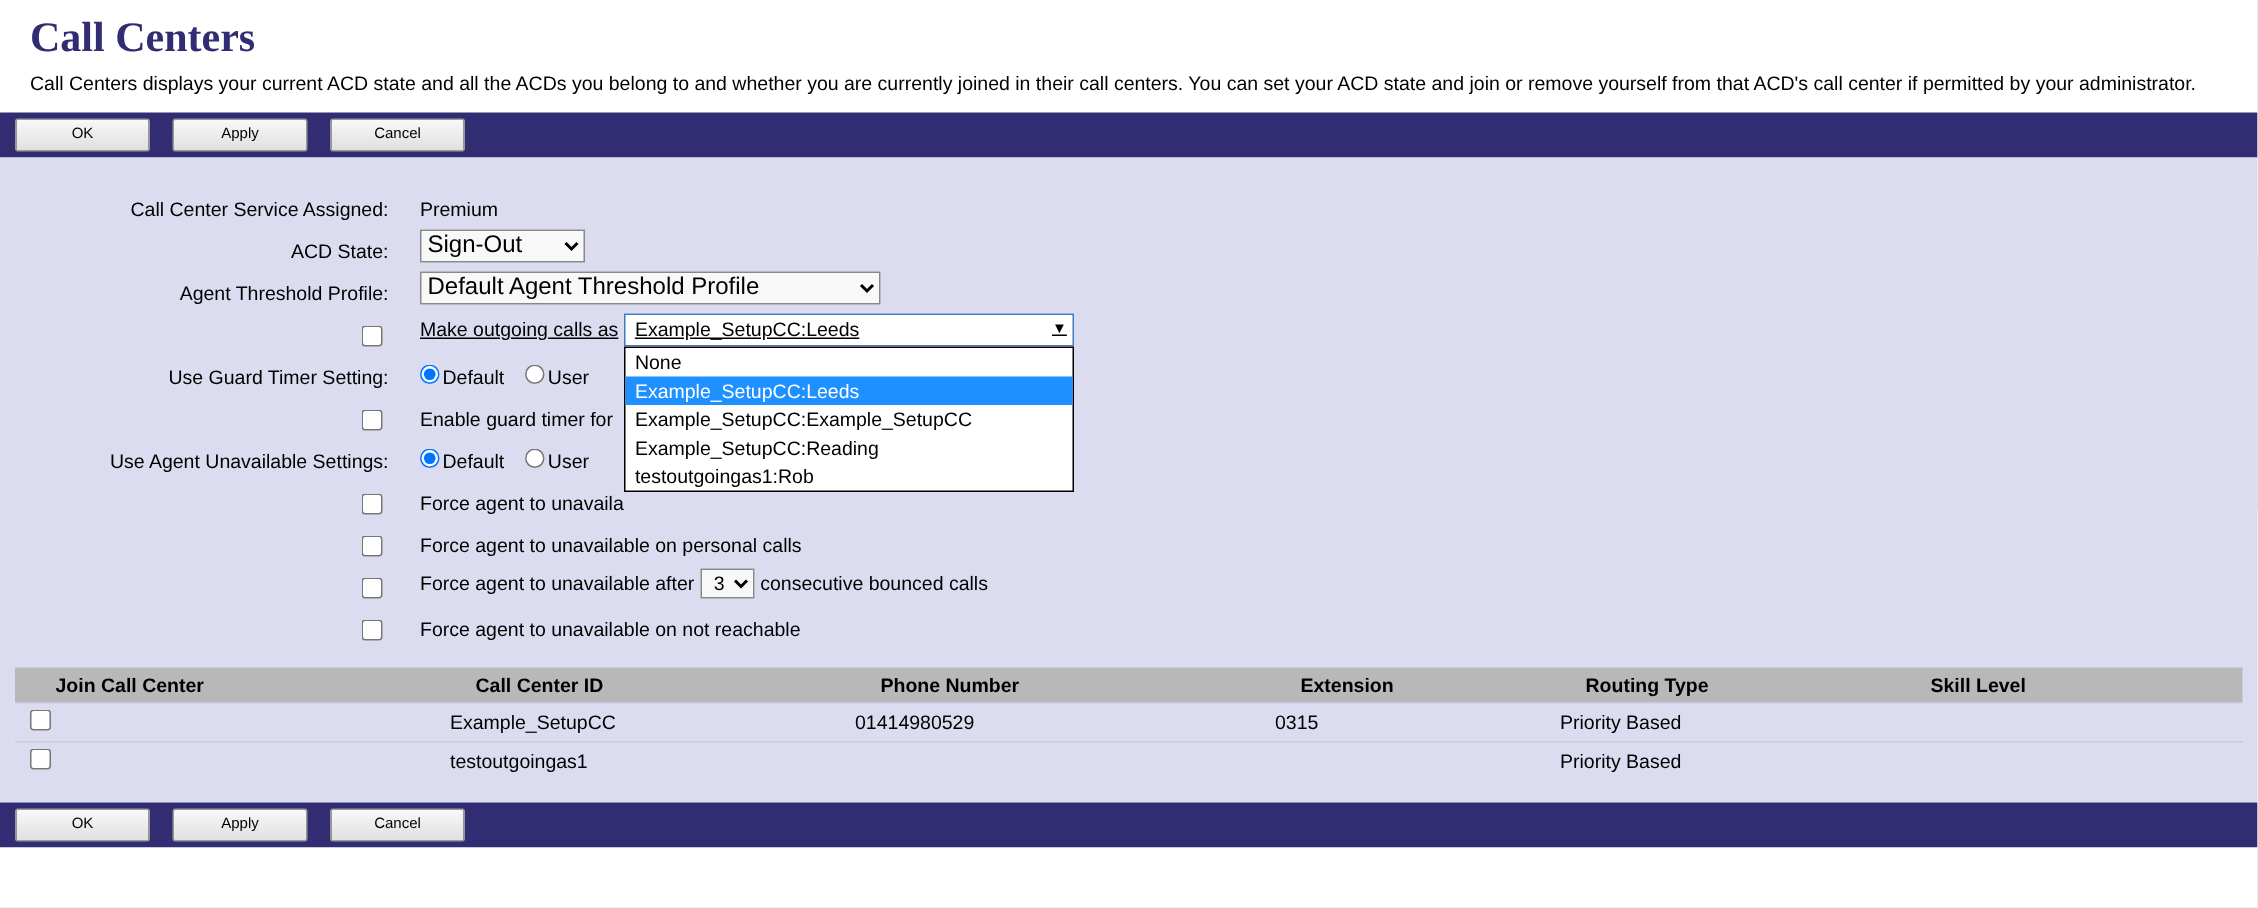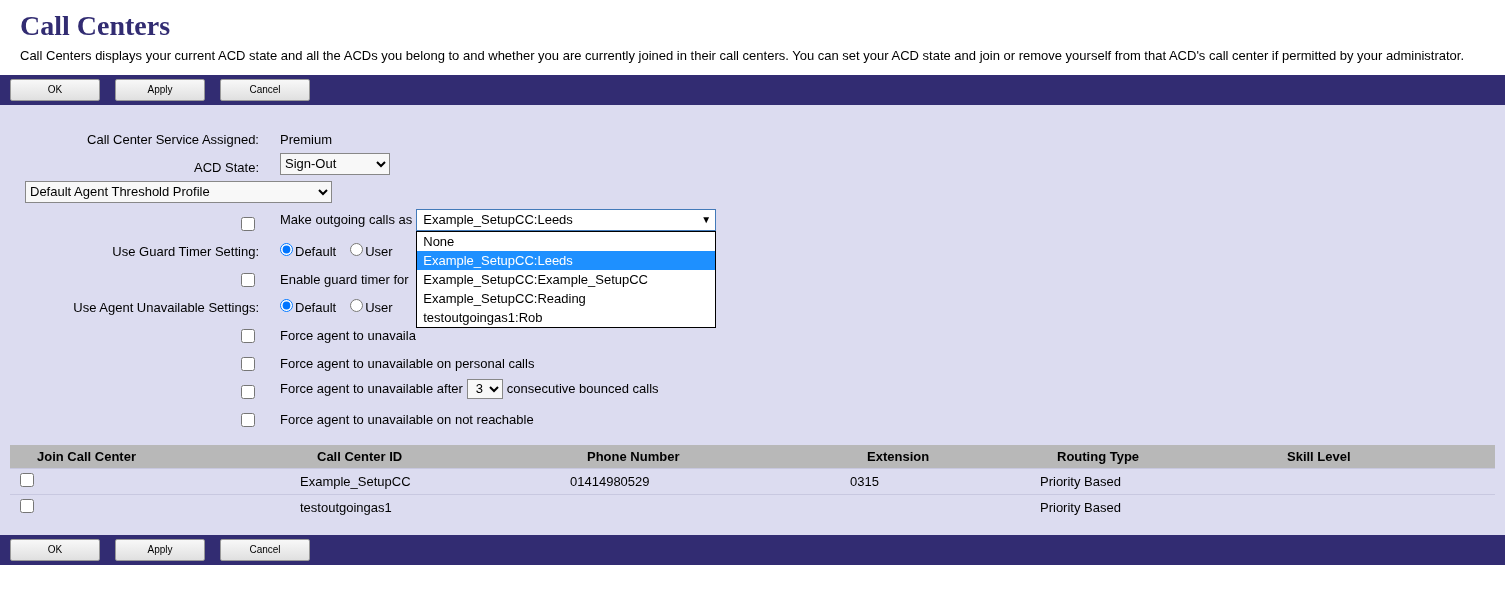--- a/index.html
+++ b/index.html
@@ -59,21 +59,21 @@
     font-size: 13px;
   }
   .form-value {
     display: flex;
     align-items: center;
     gap: 4px;
     position: relative;
     margin-left: 15px;
   }
   select {
-    font-size: 13px;
+    font-size: 16px;
     height: 22px;
     background: #f8f8f8;
     border: 1px solid #888;
   }
   .sel-outgoing {
     width: 300px;
     border: 1px solid #437ab9;
     background: #fff;
     height: 22px;
     display: flex;
@@ -178,32 +178,33 @@
   <div class="form-row">
     <div class="form-label">ACD State:</div>
     <div class="form-value">
       <select style="width:110px;">
         <option>Sign-Out</option>
       </select>
     </div>
   </div>
 
   <div class="form-row">
+    <div class="form-label">Agent Threshold Profile:</div>
     <div class="form-value">
       <select style="width:307px;">
         <option>Default Agent Threshold Profile</option>
       </select>
     </div>
   </div>
 
   <div class="form-row">
     <div class="form-label" style="display:flex;justify-content:flex-end;align-items:center;">
       <input type="checkbox" style="">
     </div>
-    <div class="form-value" style="position:relative;">
+    <div class="form-value" style="position:relative;text-decoration:underline;">
       <span>Make outgoing calls as</span>
       <div style="position:relative;">
         <div class="sel-outgoing">
           <span>Example_SetupCC:Leeds</span>
           <span class="caret">▼</span>
         </div>
         <div class="dropdown">
           <div class="opt">None</div>
           <div class="opt selected">Example_SetupCC:Leeds</div>
           <div class="opt">Example_SetupCC:Example_SetupCC</div>

